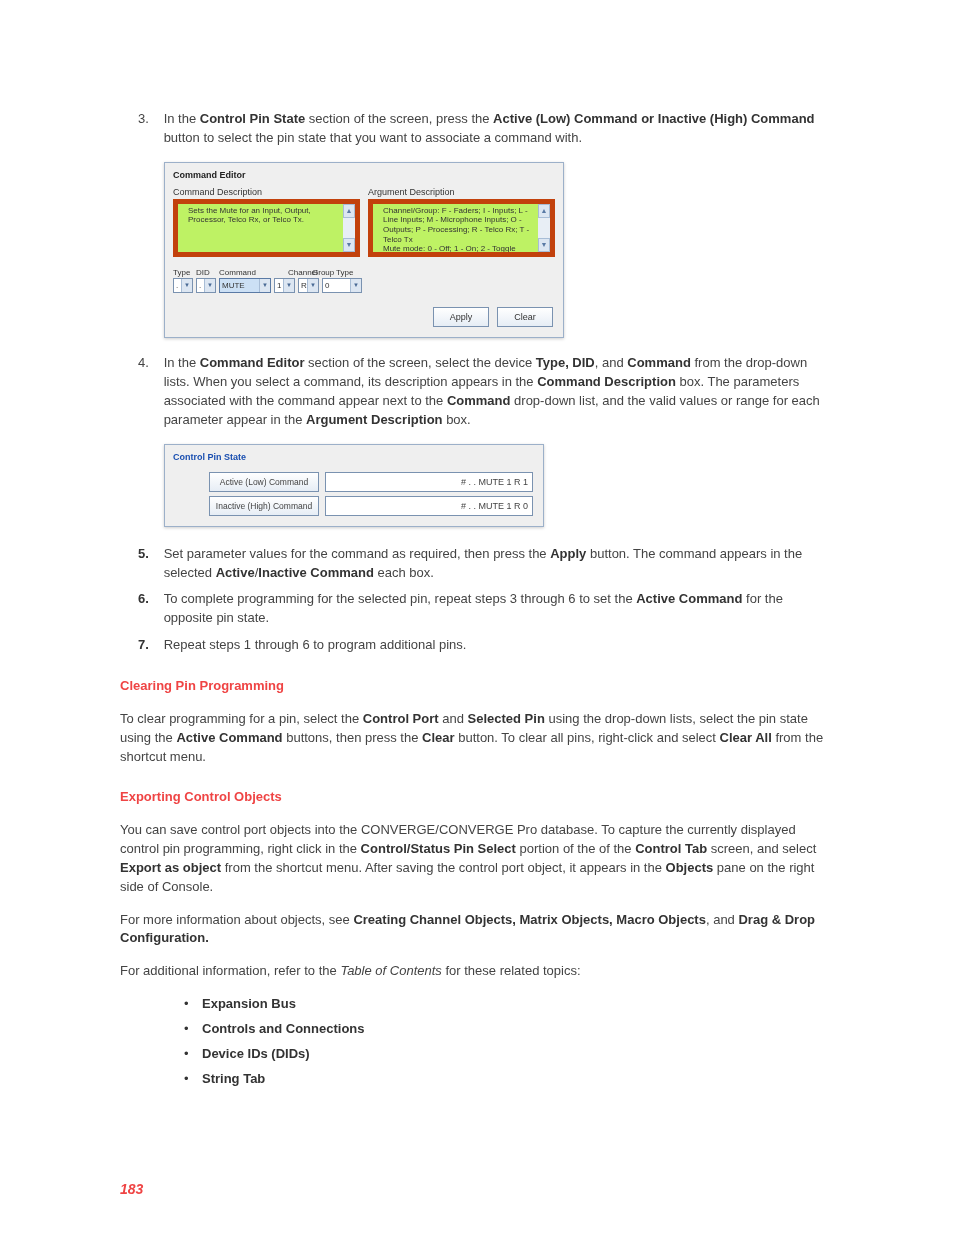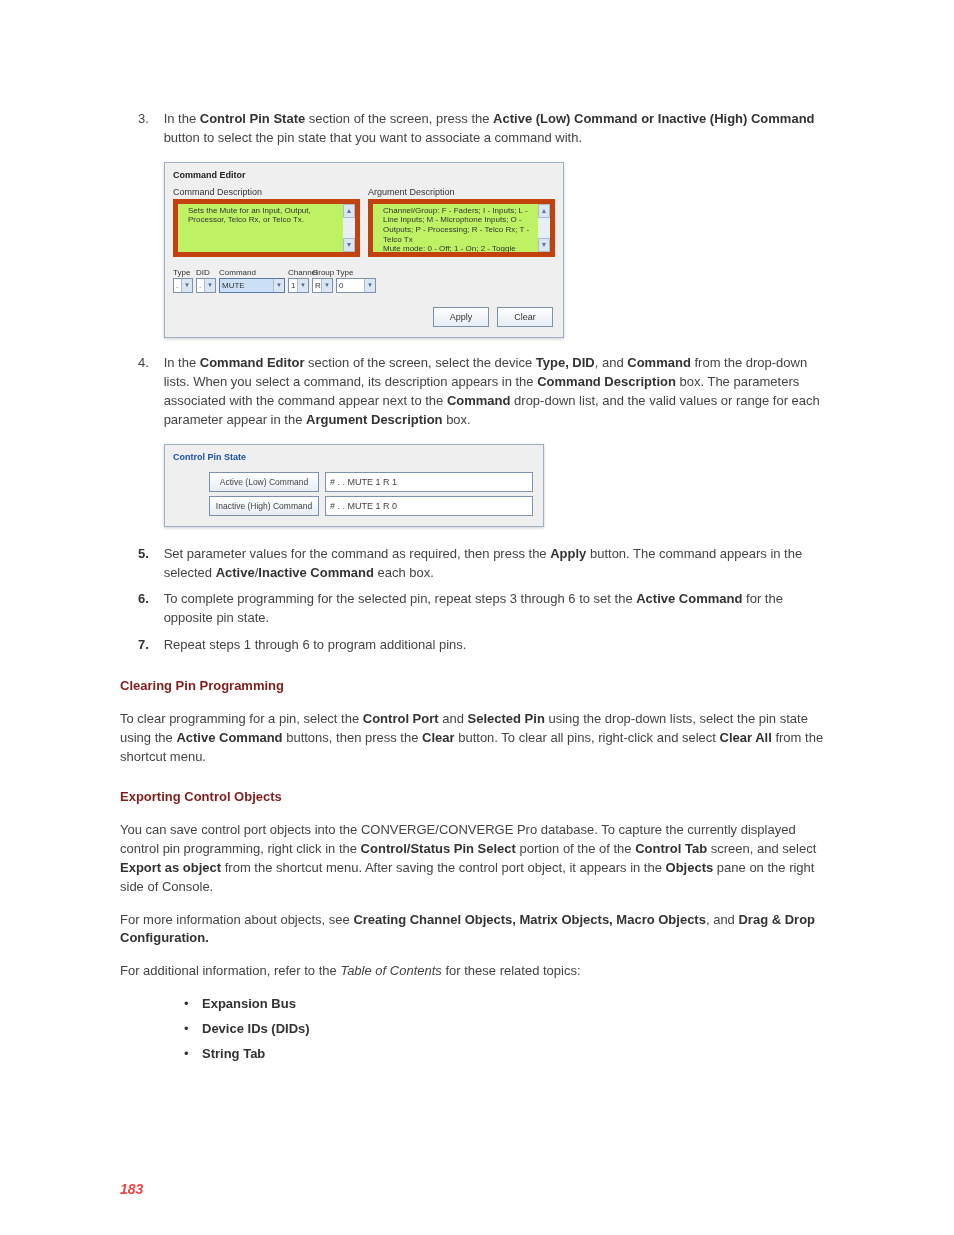--- a/index.html
+++ b/index.html
@@ -31,21 +31,21 @@
     margin-left: -26px;
     vertical-align: top;
   }
   .ol-body {
     display: inline-block;
     width: 660px;
     vertical-align: top;
   }
   b { font-weight: bold; color: #333; }
   .section-h {
-    color: #7f1d1d;
+    color: #ef4444;
     font-weight: bold;
     font-size: 13px;
     margin-top: 22px;
     margin-bottom: 14px;
   }
   .para { margin: 0 0 14px 0; }
   .bullets {
     padding-left: 44px;
   }
   .bullet-line {
@@ -149,21 +149,21 @@
   }
   .ss2-row {
     display:flex;align-items:center;gap:6px;padding:2px 10px;
   }
   .ss2-btn {
     width:108px;height:18px;border:1px solid #7a92b0;background:linear-gradient(#fff,#e6edf5);
     display:flex;align-items:center;justify-content:center;font-size:8.5px;
   }
   .ss2-field {
     flex:1;height:18px;background:#fff;border:1px solid #7a92b0;
-    padding:0 4px;font-size:9px;line-height:18px;
+    padding:0 4px;font-size:9px;line-height:18px;text-align:right;
   }
   .mute-sel {
     background:#cce0f5;border:1px solid #5a7aa5;color:#333;
   }
 </style>
 </head>
 <body>
 
 <div class="page">
 
@@ -212,21 +212,21 @@
       </div>
       <div class="ss1-paraminputs">
         <div class="ss1-select" style="width:20px">
             <span>.</span>
             <span class="dd-arr">▼</span>
           </div>
         <div class="ss1-select" style="width:20px">
             <span>.</span>
             <span class="dd-arr">▼</span>
           </div>
-        <div class="ss1-select mute-sel" style="width:66px">
+        <div class="ss1-select mute-sel" style="width:52px">
             <span>MUTE</span>
             <span class="dd-arr">▼</span>
           </div>
         <div class="ss1-select" style="width:21px">
             <span>1</span>
             <span class="dd-arr">▼</span>
           </div>
         <div class="ss1-select" style="width:21px">
             <span>R</span>
             <span class="dd-arr">▼</span>
@@ -298,18 +298,19 @@
   </div>
   <div class="para">
     <span>For more information about objects, see </span><b>Creating Channel Objects, Matrix Objects, Macro Objects</b><span>, and </span><b>Drag &amp; Drop Configuration.</b>
   </div>
   <div class="para">
     <span>For additional information, refer to the </span><i>Table of Contents</i><span> for these related topics:</span>
   </div>
 
   <div class="bullets">
     <div class="bullet-line"><span class="bullet-dot">•</span><b>Expansion Bus</b></div>
+    <div class="bullet-line"><span class="bullet-dot">•</span><b>Controls and Connections</b></div>
     <div class="bullet-line"><span class="bullet-dot">•</span><b>Device IDs (DIDs)</b></div>
     <div class="bullet-line"><span class="bullet-dot">•</span><b>String Tab</b></div>
   </div>
 
   <div class="pgnum">183</div>
 </div>
 
 </body></html>

